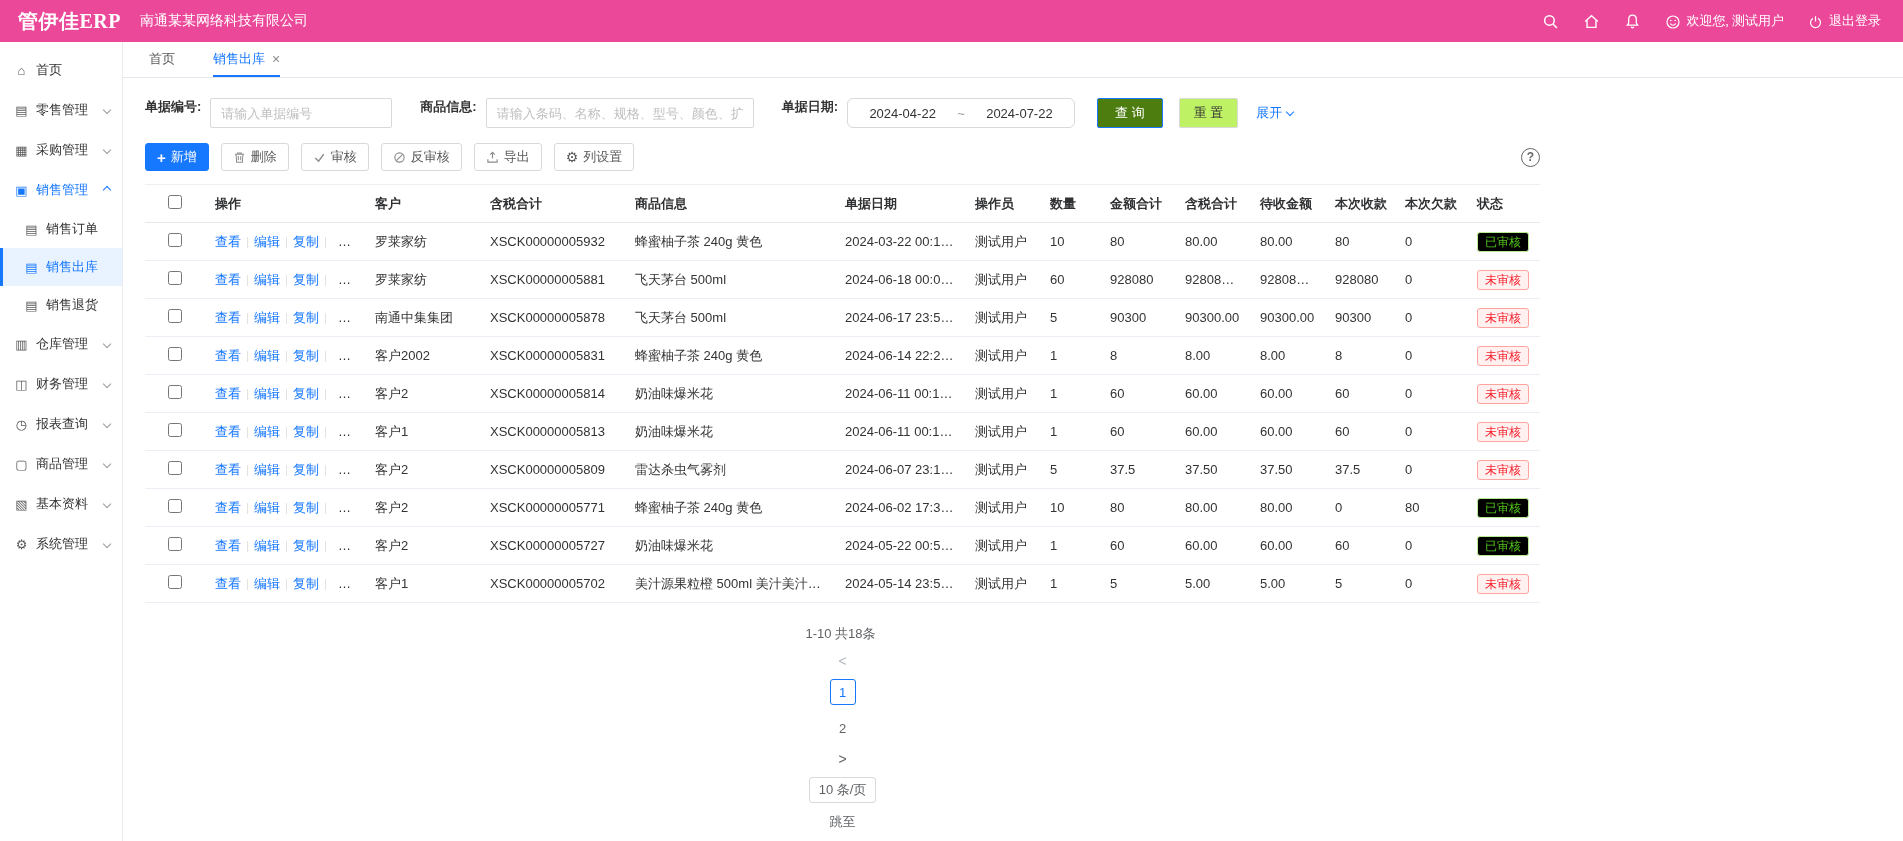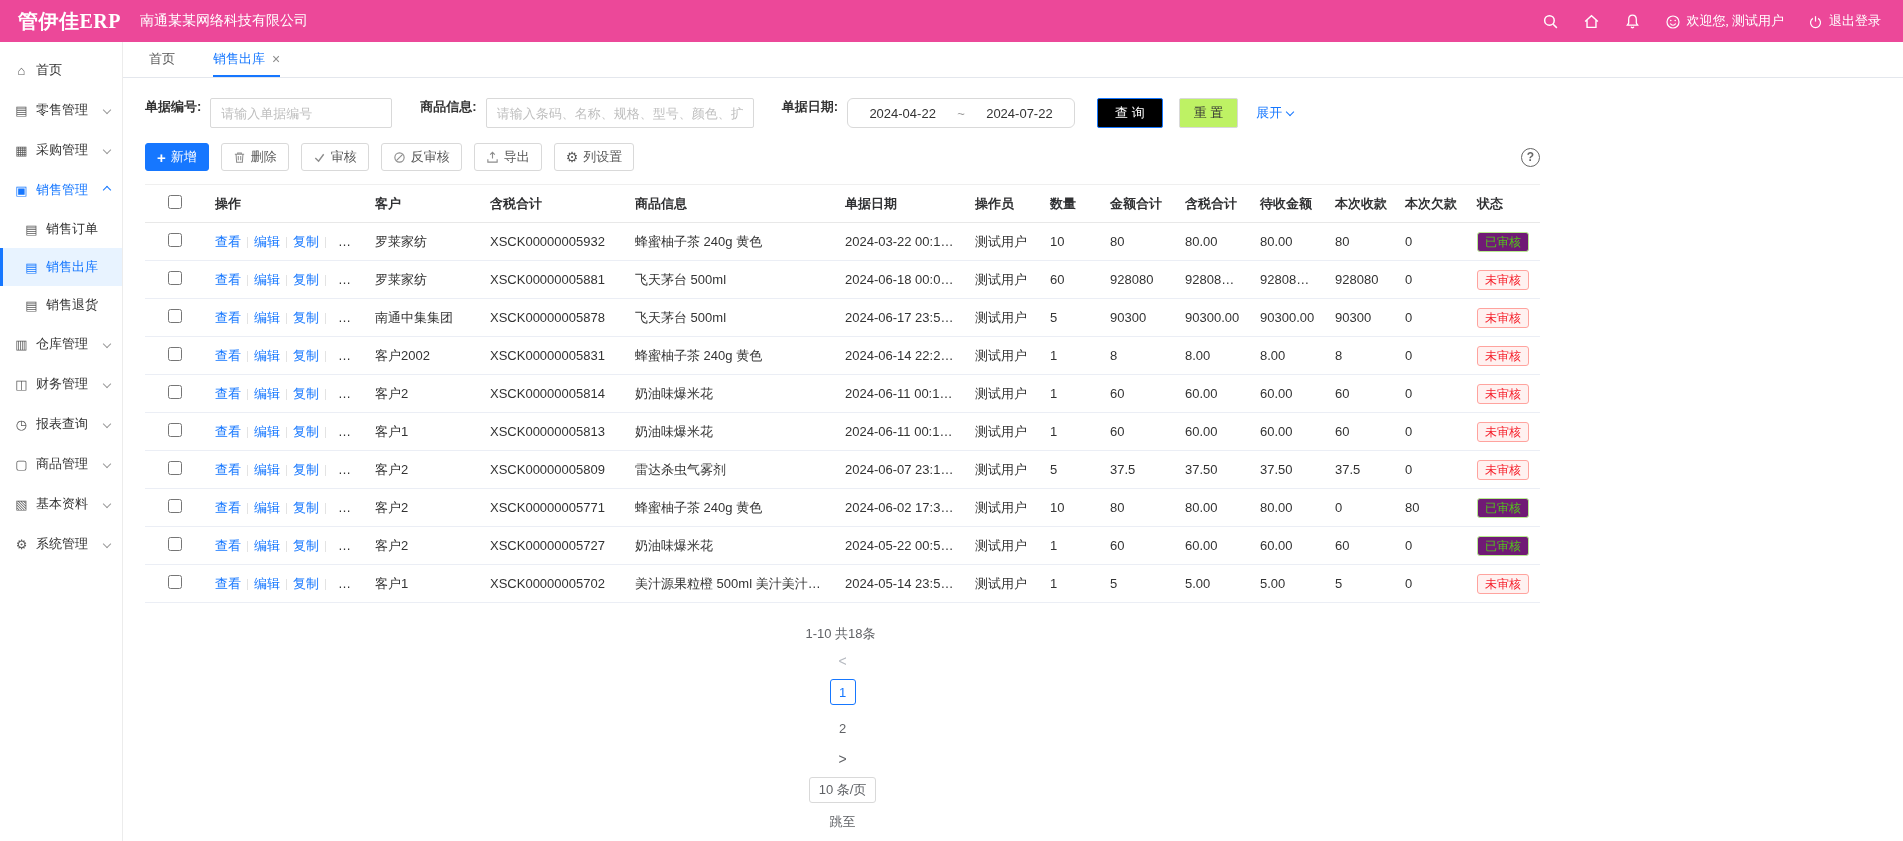--- a/index.html
+++ b/index.html
@@ -50,21 +50,21 @@
     font-size:13px; color:#333; outline:none; font-family:inherit; }
   .f-input::placeholder { color:#bfbfbf; }
   .in-billno { width:182px; margin-right:28px; }
   .in-product { width:268px; margin-right:28px; }
   .date-box { height:30px; width:228px; border:1px solid #d9d9d9; border-radius:6px;
     display:flex; align-items:center; justify-content:space-evenly; }
   .date-input { border:none; outline:none; width:92px; text-align:center; font-size:13px;
     color:#333; font-family:inherit; }
   .date-sep { color:#999; }
   .btn { height:30px; border-radius:2px; font-size:13px; cursor:pointer; font-family:inherit; }
-  .btn-primary { background:#000000; border:1px solid #1677ff; color:#fff; padding:0 17px; margin-left:22px; }
+  .btn-primary { background:#4d7c0f; border:1px solid #1677ff; color:#fff; padding:0 17px; margin-left:22px; }
   .btn-plain { background:#bef264; border:1px solid #d9d9d9; color:#333; padding:0 14px; margin-left:16px; }
   .expand-link { color:#1677ff; margin-left:18px; display:inline-flex; align-items:center;
     gap:5px; cursor:pointer; }
   .chev.blue-down { border-color:#1677ff; margin-top:-3px; }
 
   
   .toolbar { display:flex; align-items:center; gap:12px; margin:15px 0 0 22px; width:1395px; }
   .tb-btn { height:28px; display:inline-flex; align-items:center; gap:5px; border:1px solid #d9d9d9;
     background:#fff; border-radius:3px; padding:0 11px; font-size:13px; color:#595959;
     cursor:pointer; font-family:inherit; }
@@ -83,21 +83,21 @@
     font-weight:bold; color:#303133; text-align:left; padding:0 10px; white-space:nowrap; overflow:hidden; }
   .data-table td { height:38px; border-bottom:1px solid #ebeef5; padding:0 10px;
     white-space:nowrap; overflow:hidden; text-overflow:ellipsis; color:#333; }
   .c-check { text-align:center !important; padding:0 !important; }
   .th-center { text-align:center; }
   .c-actions a { color:#1677ff; cursor:pointer; text-decoration:none; }
   .sep { display:inline-block; width:1px; height:11px; background:#e3e3e3;
     vertical-align:middle; margin:0 6px; }
   .badge { display:inline-block; height:20px; line-height:18px; padding:0 7px;
     border-radius:3px; font-size:12px; }
-  .badge-green { color:#52c41a; border:1px solid #b7eb8f; background:#701a75; }
+  .badge-green { color:#52c41a; border:1px solid #b7eb8f; background:#000000; }
   .badge-red { color:#f5222d; border:1px solid #ffa39e; background:#fff1f0; }
   .text-red { color:#f5222d; }
   input[type="checkbox"] { width:14px; height:14px; accent-color:#1677ff; cursor:pointer; }
 
   
   .pagination { width:1395px; margin:22px 0 0 22px; display:flex; align-items:center;
     justify-content:space-between; gap:10px; color:#606266;flex-direction:column; }
   .pg-total { margin-right:4px; }
   .pg-arrow { font-size:14px; padding:0 3px; cursor:pointer; color:#b4b8bf; }
   .pg-arrow.next { color:#606266; }

